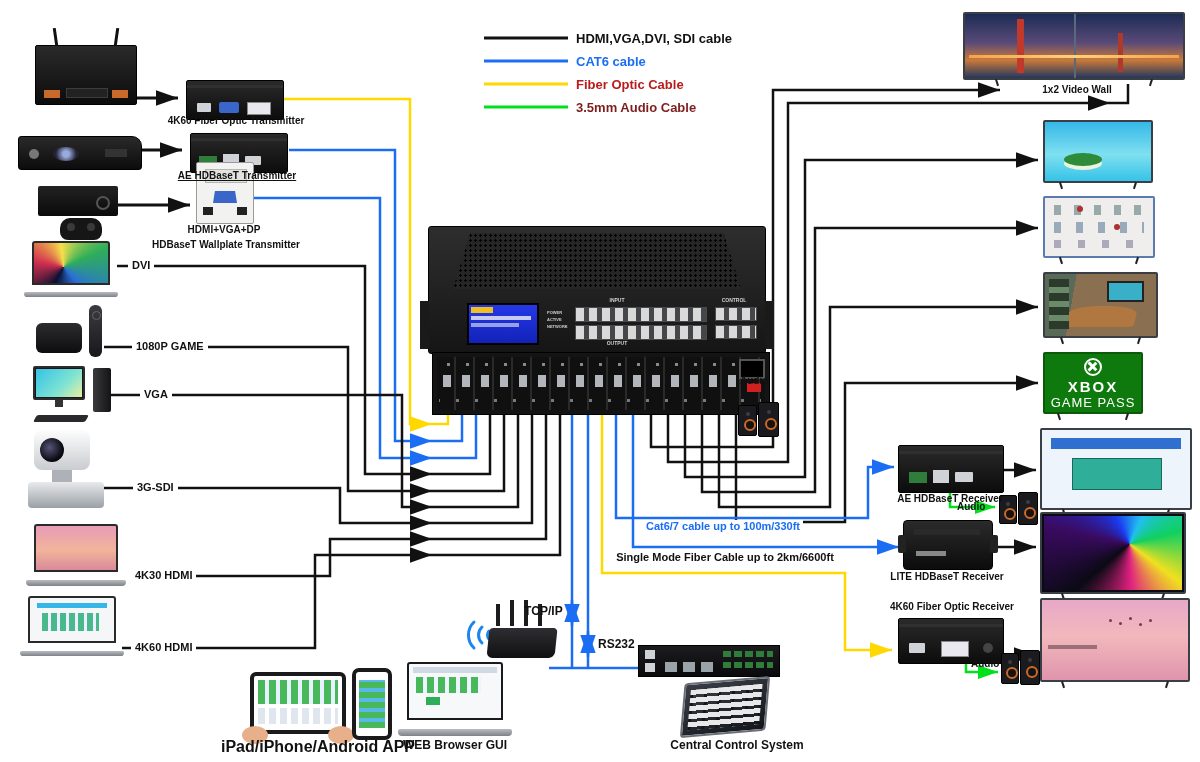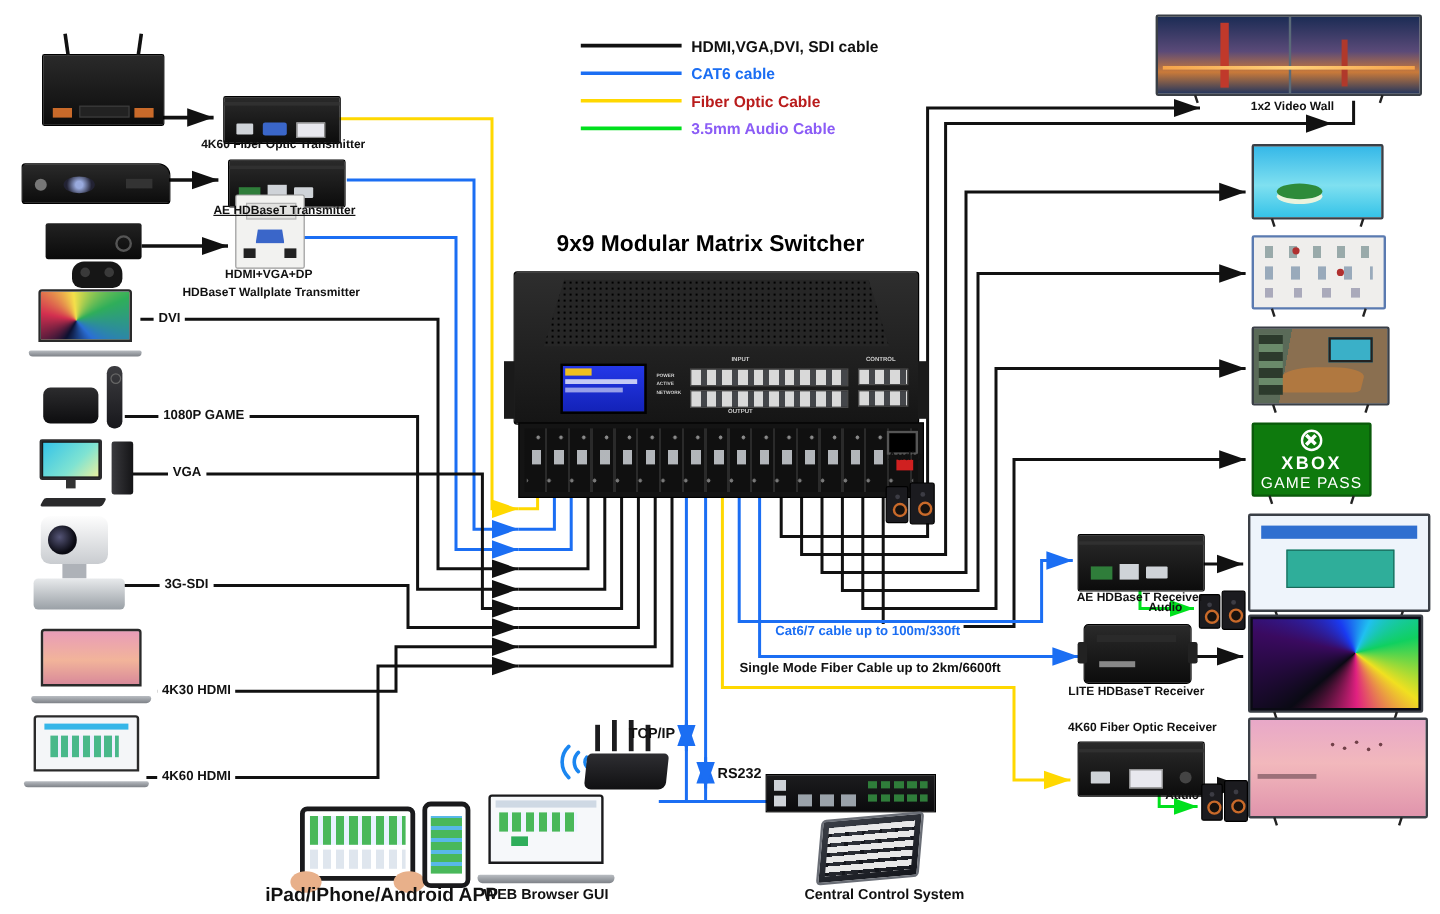--- a/index.html
+++ b/index.html
@@ -118,23 +118,22 @@
       <path d="M474,622 a18,18 0 0 0 0,26"></path>
       <path d="M482,627 a11,11 0 0 0 0,16"></path>
       <path d="M489,631 a6,6 0 0 0 0,8"></path>
       <circle cx="496" cy="635" r="3.4" fill="#1b86f0" stroke="none"></circle>
     </g>
   </svg>
 
   <div class="legend-label" style="left:576px;top:31px;color:#111">HDMI,VGA,DVI, SDI cable</div>
   <div class="legend-label" style="left:576px;top:54px;color:#1b6ef3">CAT6 cable</div>
   <div class="legend-label" style="left:576px;top:77px;color:#b91c1c">Fiber Optic Cable</div>
-  <div class="legend-label" style="left:576px;top:100px;color:#8b5cf6">3.5mm Audio Cable</div>
-
-  <div class="title" style="left:592px;top:193px;">9x9 Modular Matrix Switcher</div>
+  <div class="legend-label" style="left:576px;top:100px;color:#7f1d1d">3.5mm Audio Cable</div>
+
 
   <div class="dev blackbox" style="left:35px;top:45px;width:100px;height:58px;">
     <div style="position:absolute;left:18px;top:-18px;width:3px;height:18px;background:#111;transform:rotate(-8deg);"></div>
     <div style="position:absolute;right:18px;top:-18px;width:3px;height:18px;background:#111;transform:rotate(8deg);"></div>
     <div style="position:absolute;left:8px;bottom:6px;width:16px;height:8px;background:#c96a2a;"></div>
     <div style="position:absolute;right:8px;bottom:6px;width:16px;height:8px;background:#c96a2a;"></div>
     <div style="position:absolute;left:30px;bottom:6px;width:40px;height:8px;background:#222;border:1px solid #3c3c3c;"></div>
   </div>
 
   <div class="dev blackbox" style="left:186px;top:80px;width:96px;height:38px;">

